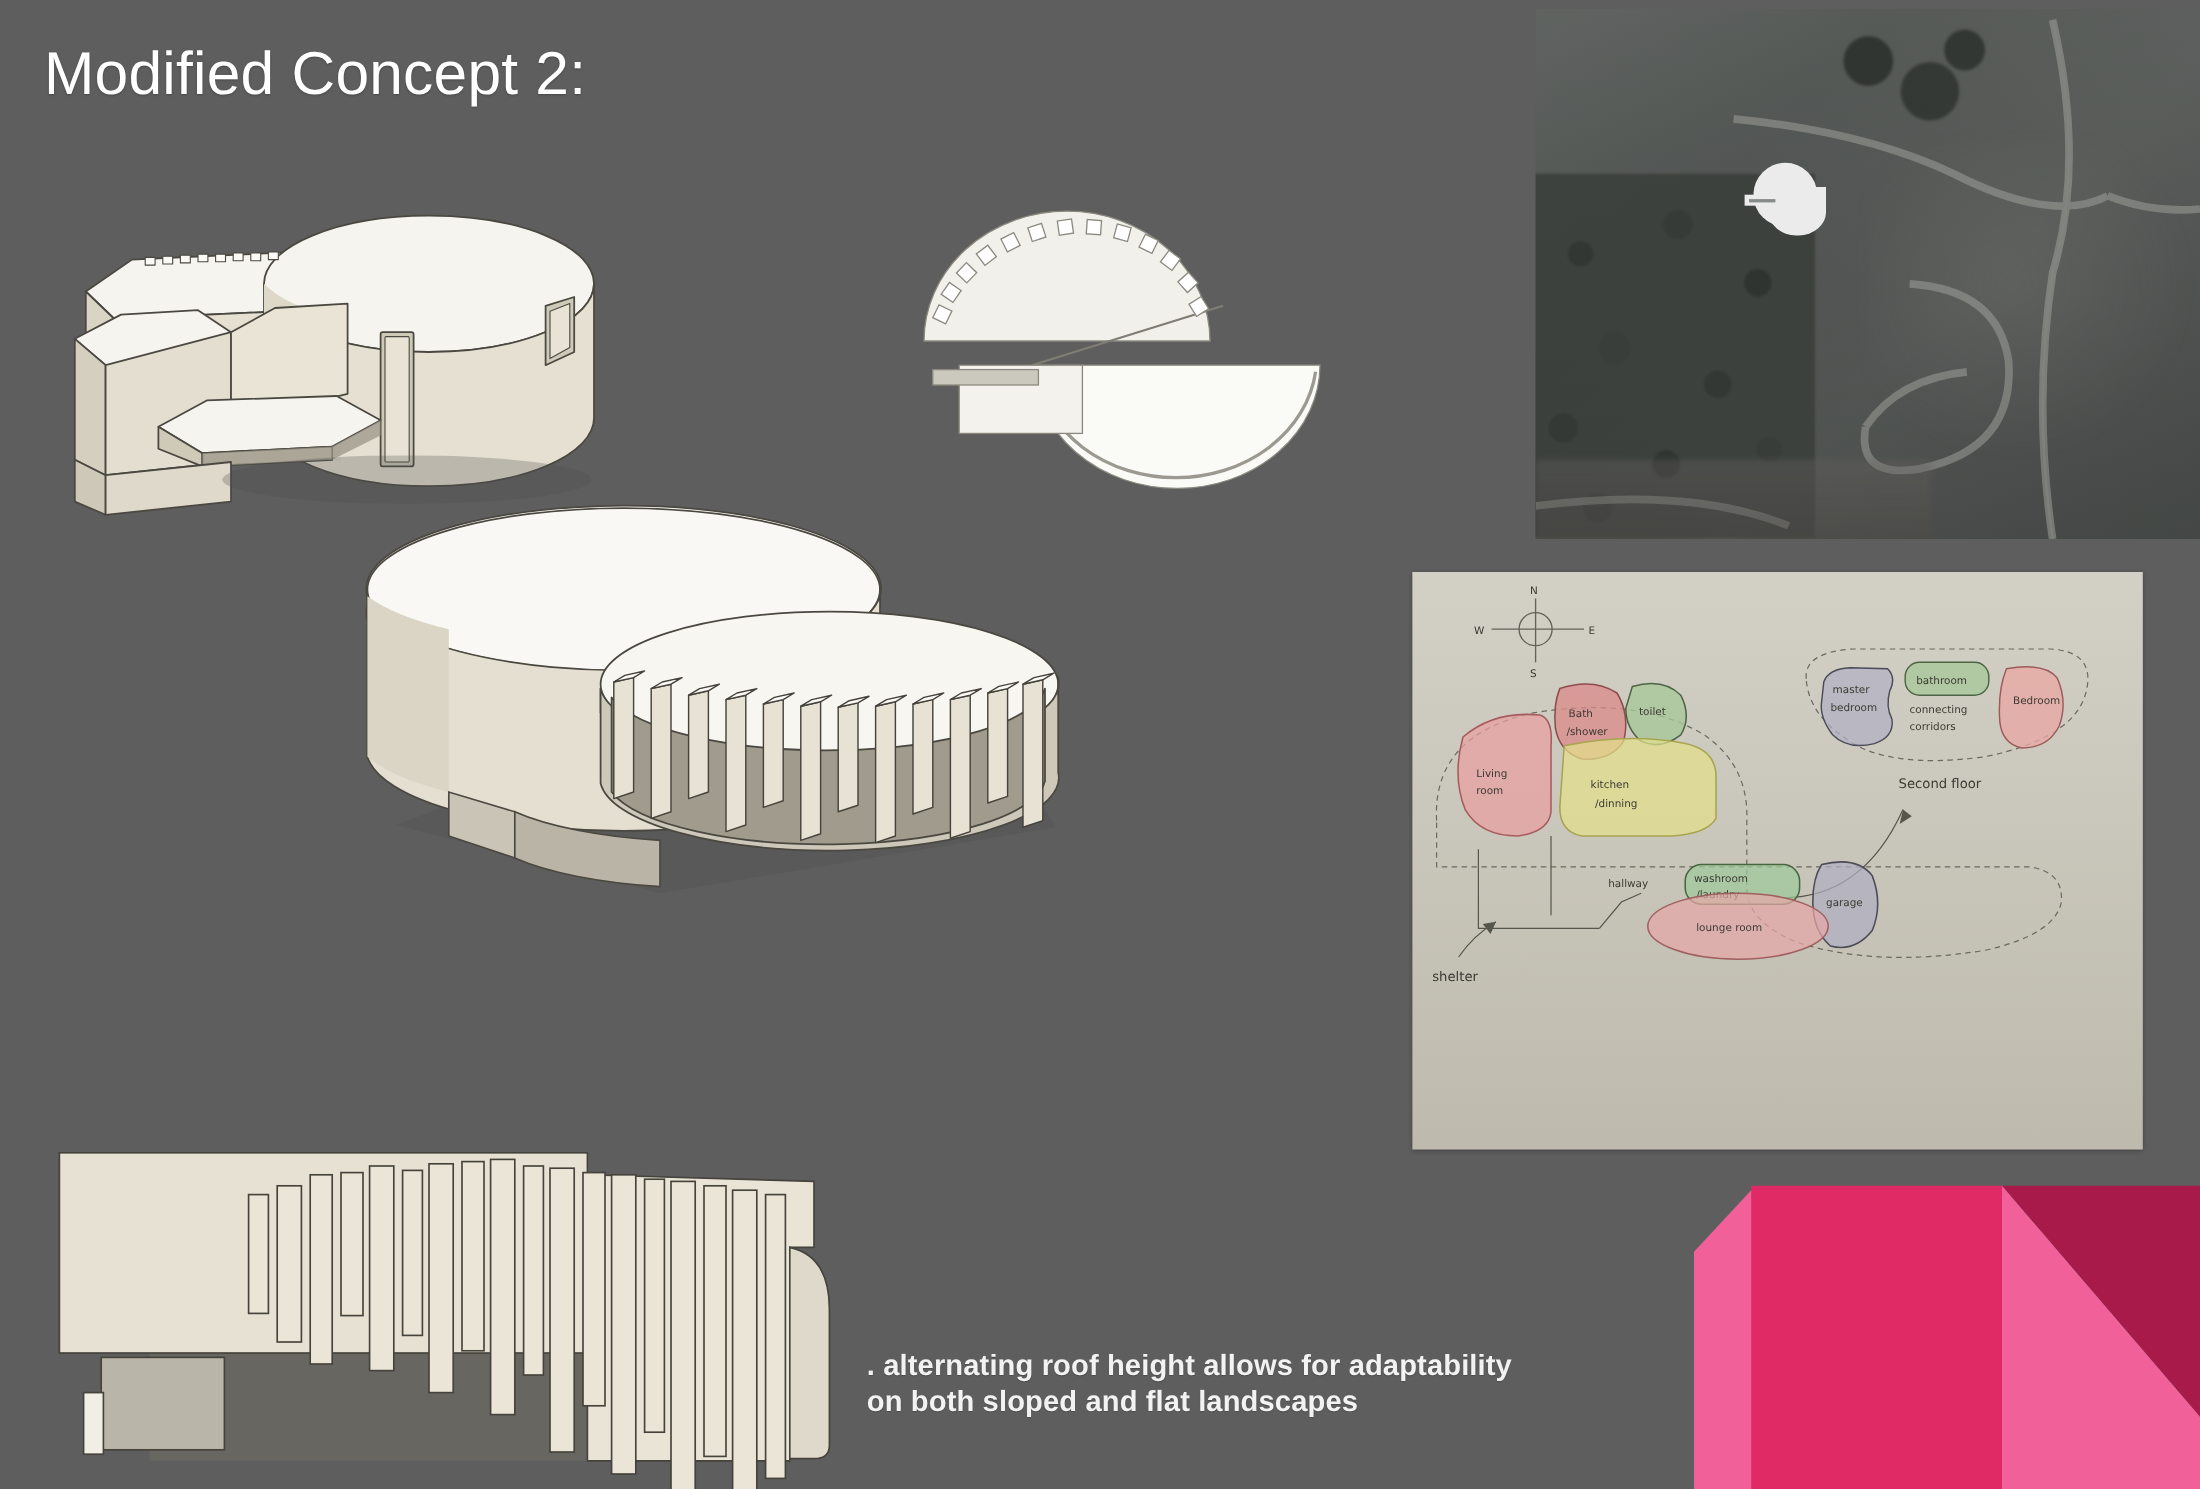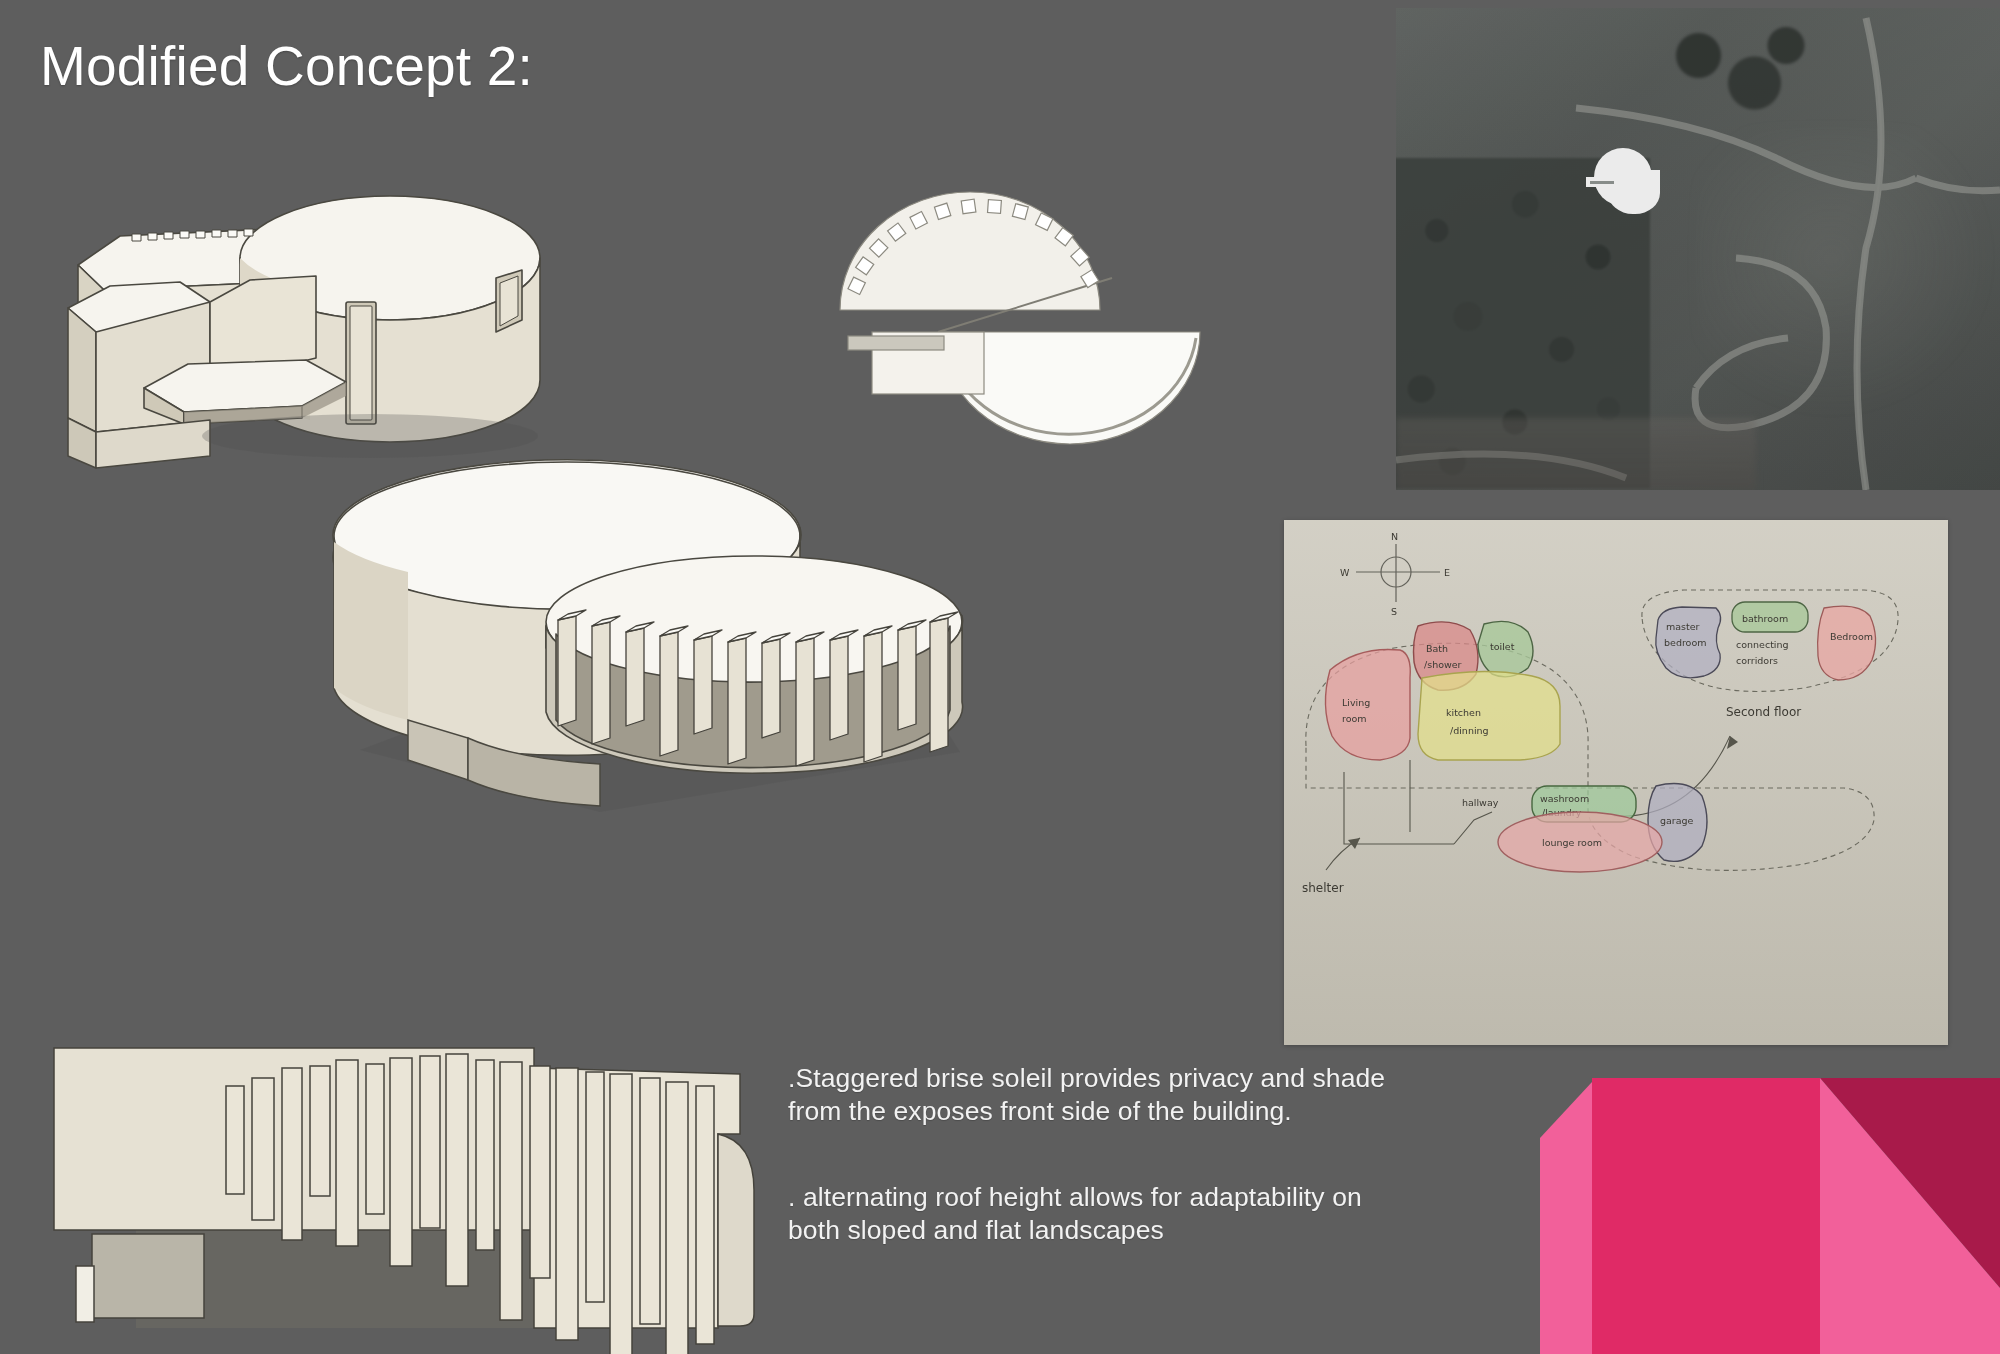--- a/index.html
+++ b/index.html
@@ -19,21 +19,21 @@
     text-shadow:0 1px 2px rgba(0,0,0,.25);
   }
 
   
   .body-text {
     position:absolute; color:#f2f2f2;
     font-size:26.5px; line-height:1.26; letter-spacing:.1px;
     width:600px; text-shadow:0 1px 1px rgba(0,0,0,.2);
   }
   #body-text-1 { left:788px; top:1062px; }
-  #body-text-2 { left:788px; top:1181px; }
+  #body-text-2 { left:788px; top:1225px;font-weight:bold; }
 
   
   #aerial-photo {
     position:absolute; left:1396px; top:8px; width:604px; height:482px;
     overflow:hidden;
     background:
       linear-gradient(180deg, rgba(255,255,255,.05), rgba(0,0,0,.10)),
       linear-gradient(135deg,#5c6660 0%,#515b55 30%,#59625c 60%,#4d5651 100%);
     filter:saturate(.45) brightness(.92);
   }
@@ -291,21 +291,20 @@
         <rect x="516" y="38" width="22" height="272"></rect>
         <rect x="546" y="42" width="18" height="230"></rect>
         <rect x="570" y="44" width="22" height="286"></rect>
         <rect x="600" y="48" width="20" height="246"></rect>
         <rect x="626" y="52" width="22" height="290"></rect>
         <rect x="656" y="56" width="18" height="258"></rect>
       </g>
     </g>
   </svg>
 
-  <div class="body-text" id="body-text-1">.Staggered brise soleil provides privacy and shade from the exposes front side of the building.</div>
   <div class="body-text" id="body-text-2">. alternating roof height allows for adaptability on both sloped and flat landscapes</div>
 
   <div id="aerial-photo">
     <div class="ap-field"></div>
     <div class="ap-forest"></div>
     <div class="ap-trees-top"></div>
     <svg style="position:absolute;inset:0;width:100%;height:100%;" viewBox="0 0 604 482">
       <g fill="none" stroke="#a9ada0" stroke-width="7" opacity=".55">
         <path d="M180 100 Q300 112 380 150 Q470 196 520 170"></path>
         <path d="M470 10 Q500 140 470 240 Q452 360 470 482"></path>

